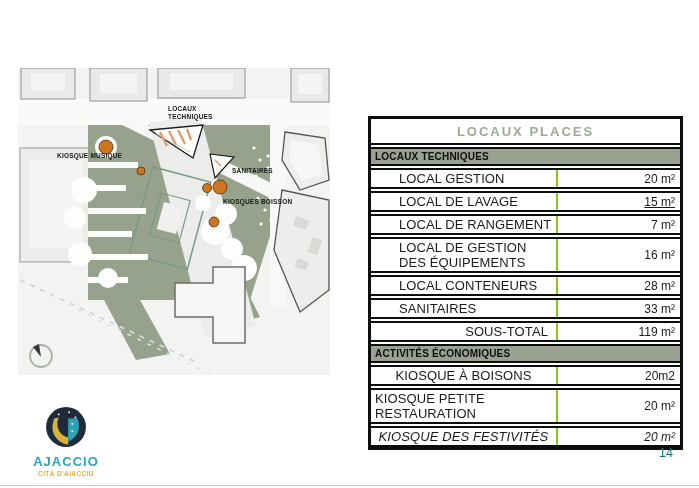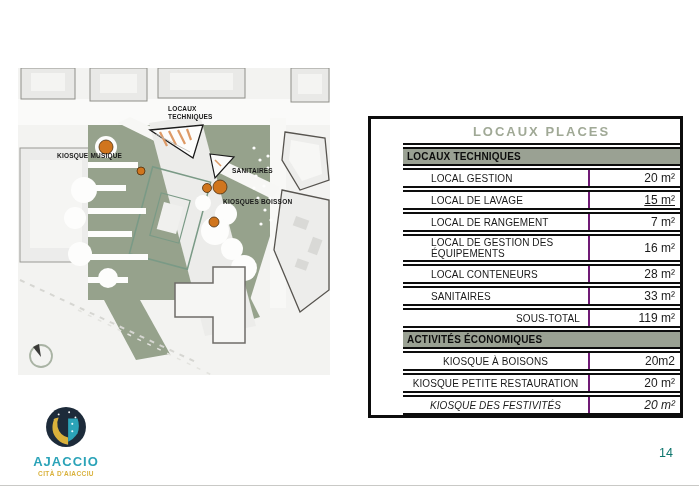--- a/index.html
+++ b/index.html
@@ -18,37 +18,37 @@
   .lbl-musique{left:39px;top:84px;}
   .lbl-sanitaires{left:214px;top:99px;}
   .lbl-boisson{left:205px;top:130px;}
   
   .locaux-table{
     position:absolute;left:368px;top:116px;width:315px;
     border:3px solid #0d0d0d;background:#ffffff;box-sizing:border-box;
   }
   .tblock{
     border-top:2px solid #0d0d0d;border-bottom:2px solid #0d0d0d;
-    margin-bottom:2px;background:#fff;box-sizing:border-box;margin-left:32px;
+    margin-bottom:2px;background:#fff;box-sizing:border-box;
   }
   .ttitle{
     min-height:26px;display:flex;align-items:center;justify-content:center;
     font-size:13px;font-weight:bold;letter-spacing:2px;
     color:var(--title_text,#a0a996);border-top:none;
   }
   .theader{
     min-height:13px;display:flex;align-items:center;
     padding:2px 4px;font-size:10px;font-weight:600;color:#0d0d0d;
     background:var(--table_header_bg,#9aa193);letter-spacing:.2px;
   }
   .trow{display:flex;align-items:stretch;}
   .cell-label{
-    flex:0 0 187px;box-sizing:border-box;border-right:2px solid #701a75;
+    flex:0 0 187px;box-sizing:border-box;border-right:2px solid #84cc16;
     display:flex;align-items:center;padding:1px 4px 1px 28px;
-    font-size:10px;letter-spacing:.1px;
+    font-size:13px;letter-spacing:.1px;
   }
   .cell-value{
     flex:1;display:flex;align-items:center;justify-content:flex-end;
     padding:1px 5px 1px 2px;font-size:12px;
   }
   .trow.subtotal .cell-label{justify-content:flex-end;padding:1px 8px 1px 4px;}
   .cell-value.u-bottom{text-decoration:underline;align-items:flex-end;}
   .sec-1 .cell-label{justify-content:center;padding-left:4px;}
   .sec-rows .trow{min-height:11px;}
   .sec-0 .trow:nth-child(1){min-height:19px;}

